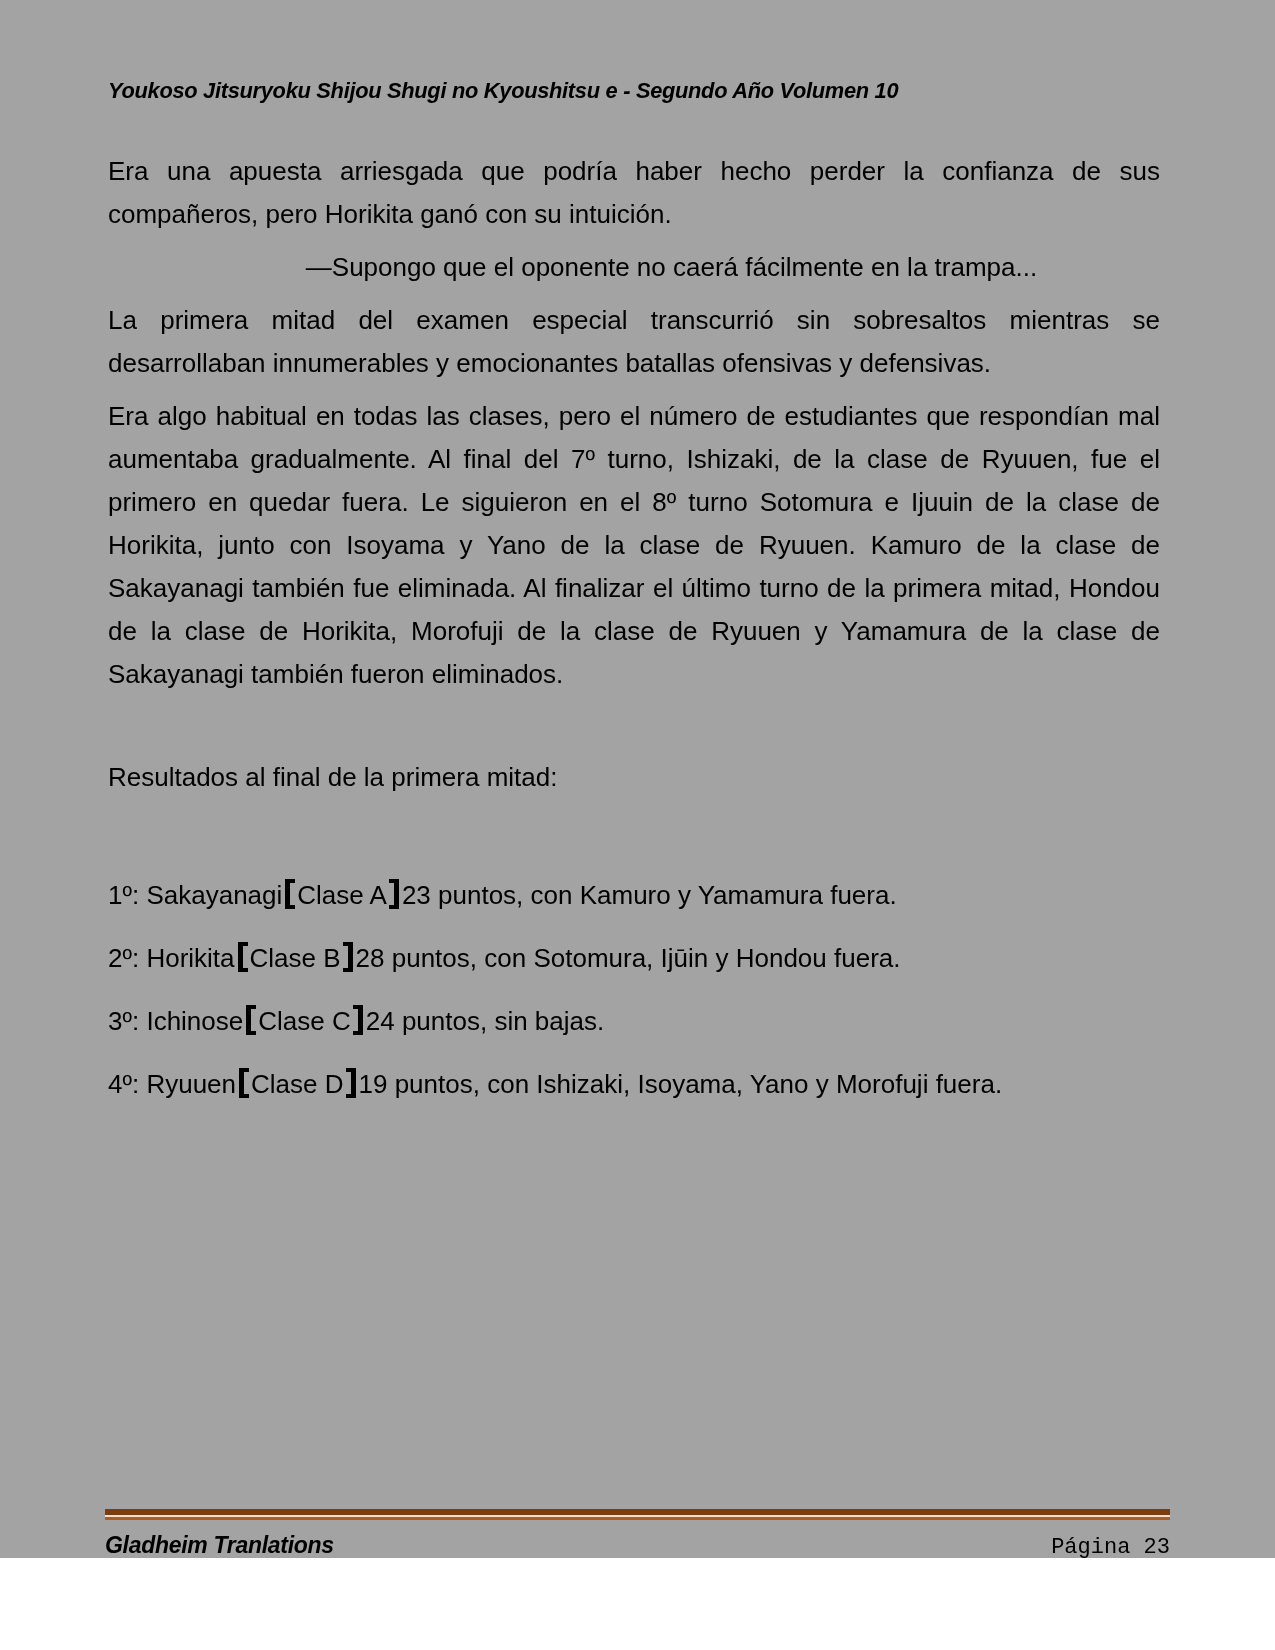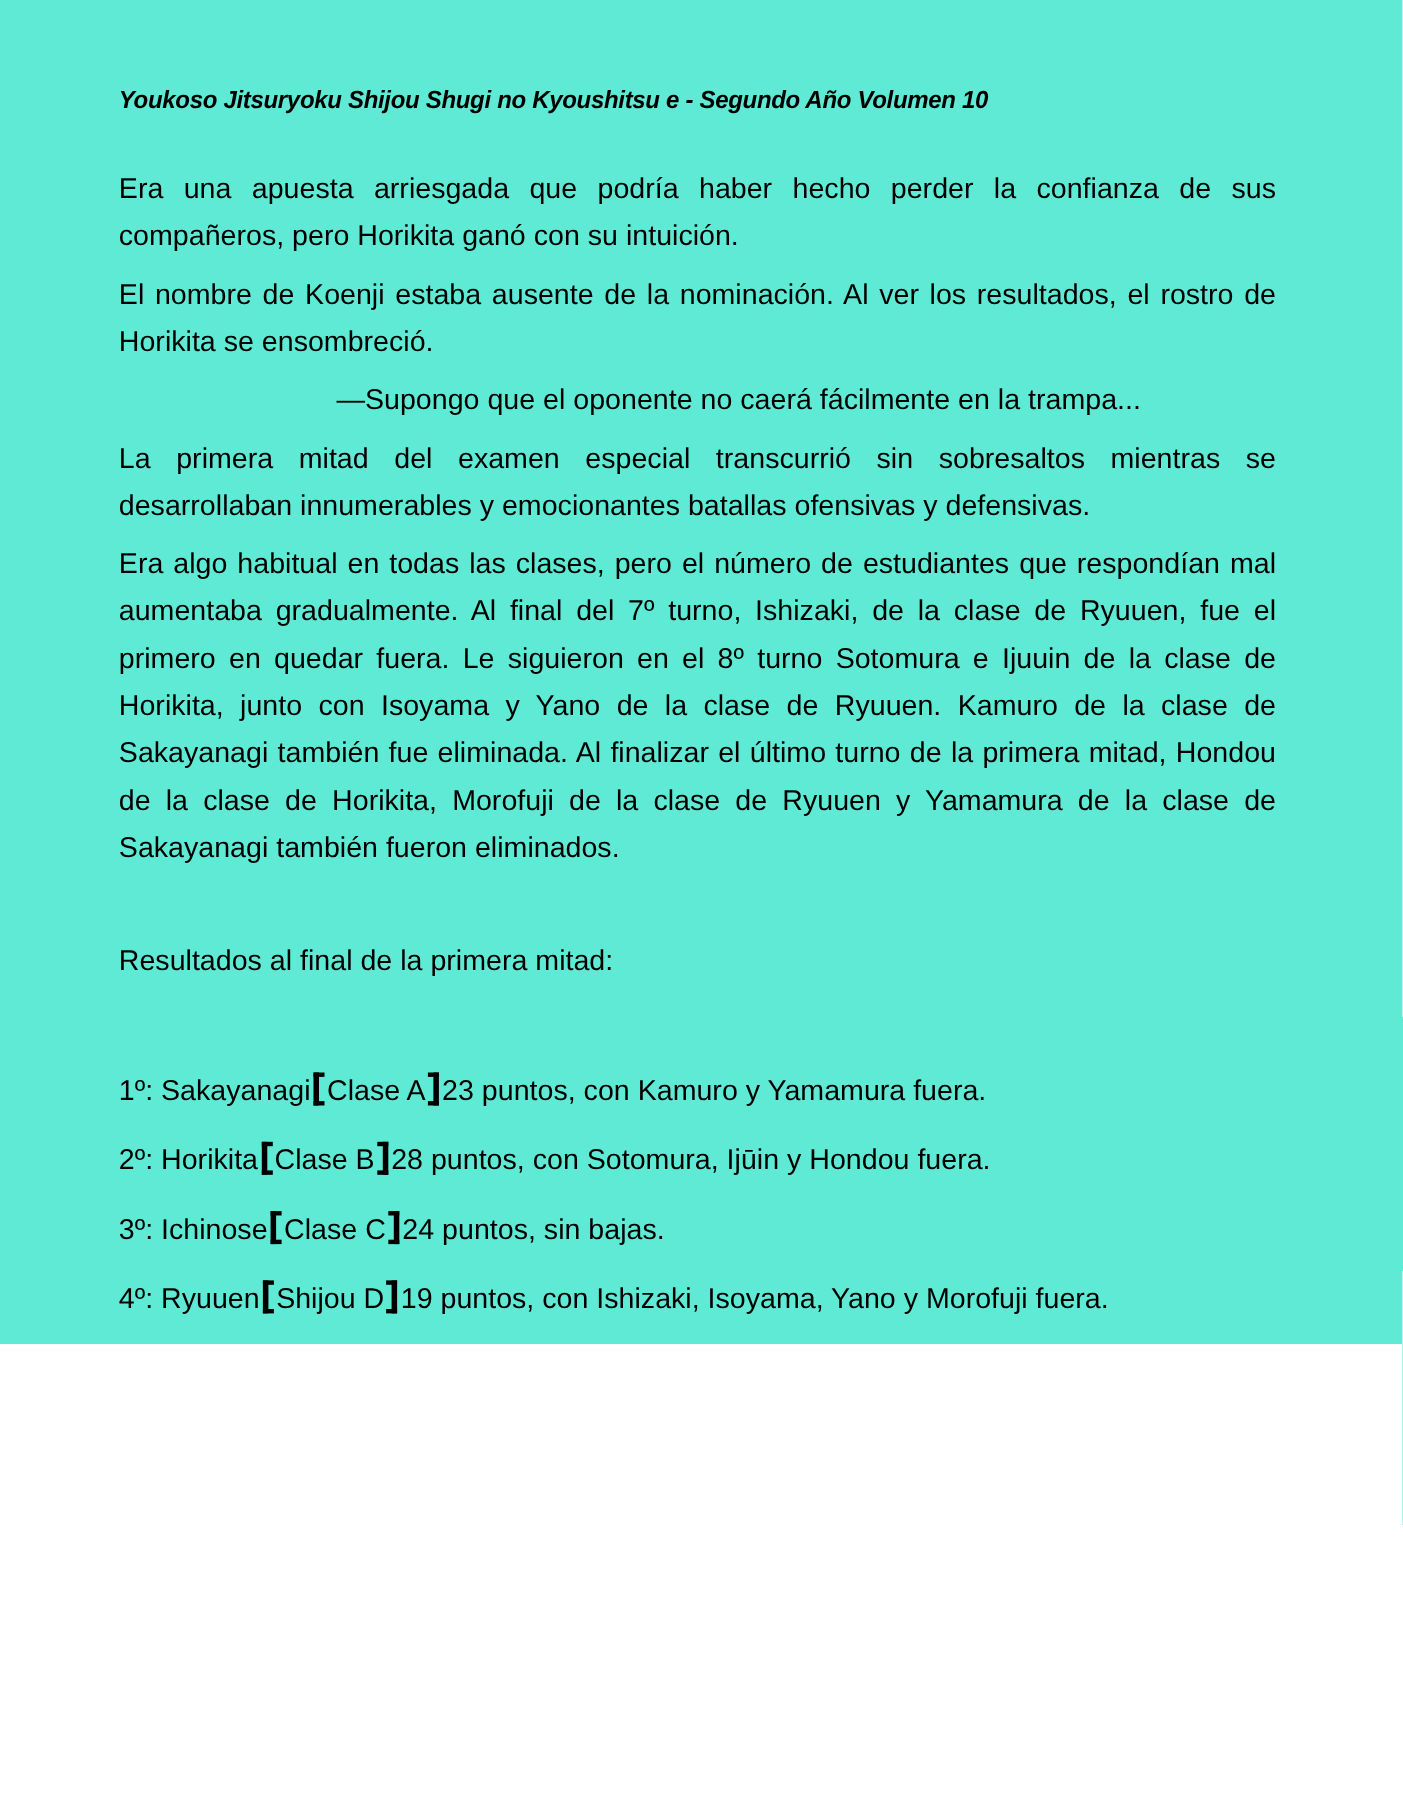--- a/index.html
+++ b/index.html
@@ -1,20 +1,20 @@
 <!DOCTYPE html>
 <html><head>
 <meta charset="utf-8">
 <style>
   html, body { margin:0; padding:0; background:#ffffff; }
   .page {
     position:relative;
     width:1275px;
-    height:1222px;
-    background:#5eead4;
+    height:1558px;
+    background:#a3a3a3;
     font-family:"Liberation Sans", sans-serif;
     color:#000000;
     overflow:hidden;
   }
   .content {
     position:absolute;
     left:108px;
     top:78px;
     width:1052px;
   }
@@ -98,32 +98,31 @@
 </style>
 </head>
 <body>
 
 <div class="page">
   <div class="content">
 
     <div class="doc-header">Youkoso Jitsuryoku Shijou Shugi no Kyoushitsu e - Segundo Año Volumen 10</div>
 
     <p class="para">Era una apuesta arriesgada que podría haber hecho perder la confianza de sus compañeros, pero Horikita ganó con su intuición.</p>
-    <p class="para">El nombre de Koenji estaba ausente de la nominación. Al ver los resultados, el rostro de Horikita se ensombreció.</p>
     <p class="para dialogue">—Supongo que el oponente no caerá fácilmente en la trampa...</p>
     <p class="para">La primera mitad del examen especial transcurrió sin sobresaltos mientras se desarrollaban innumerables y emocionantes batallas ofensivas y defensivas.</p>
     <p class="para">Era algo habitual en todas las clases, pero el número de estudiantes que respondían mal aumentaba gradualmente. Al final del 7º turno, Ishizaki, de la clase de Ryuuen, fue el primero en quedar fuera. Le siguieron en el 8º turno Sotomura e Ijuuin de la clase de Horikita, junto con Isoyama y Yano de la clase de Ryuuen. Kamuro de la clase de Sakayanagi también fue eliminada. Al finalizar el último turno de la primera mitad, Hondou de la clase de Horikita, Morofuji de la clase de Ryuuen y Yamamura de la clase de Sakayanagi también fueron eliminados.</p>
 
     <p class="para results-heading">Resultados al final de la primera mitad:</p>
 
     <div class="results">
       <div class="result"><span>1º: Sakayanagi</span><span class="lb"></span><span>Clase A</span><span class="rb"></span><span>23 puntos, con Kamuro y Yamamura fuera.</span></div>
       <div class="result"><span>2º: Horikita</span><span class="lb"></span><span>Clase B</span><span class="rb"></span><span>28 puntos, con Sotomura, Ijūin y Hondou fuera.</span></div>
       <div class="result"><span>3º: Ichinose</span><span class="lb"></span><span>Clase C</span><span class="rb"></span><span>24 puntos, sin bajas.</span></div>
-      <div class="result"><span>4º: Ryuuen</span><span class="lb"></span><span>Shijou D</span><span class="rb"></span><span>19 puntos, con Ishizaki, Isoyama, Yano y Morofuji fuera.</span></div>
+      <div class="result"><span>4º: Ryuuen</span><span class="lb"></span><span>Clase D</span><span class="rb"></span><span>19 puntos, con Ishizaki, Isoyama, Yano y Morofuji fuera.</span></div>
     </div>
   </div>
 
   <div class="footer">
     <div>
       <div class="rule-dark" style="background: rgb(123, 61, 16);"></div>
       <div class="rule-gap" style="background: rgb(244, 224, 205);"></div>
       <div class="rule-light" style="background: rgb(169, 93, 42);"></div>
     </div>
     <div class="footer-row">

